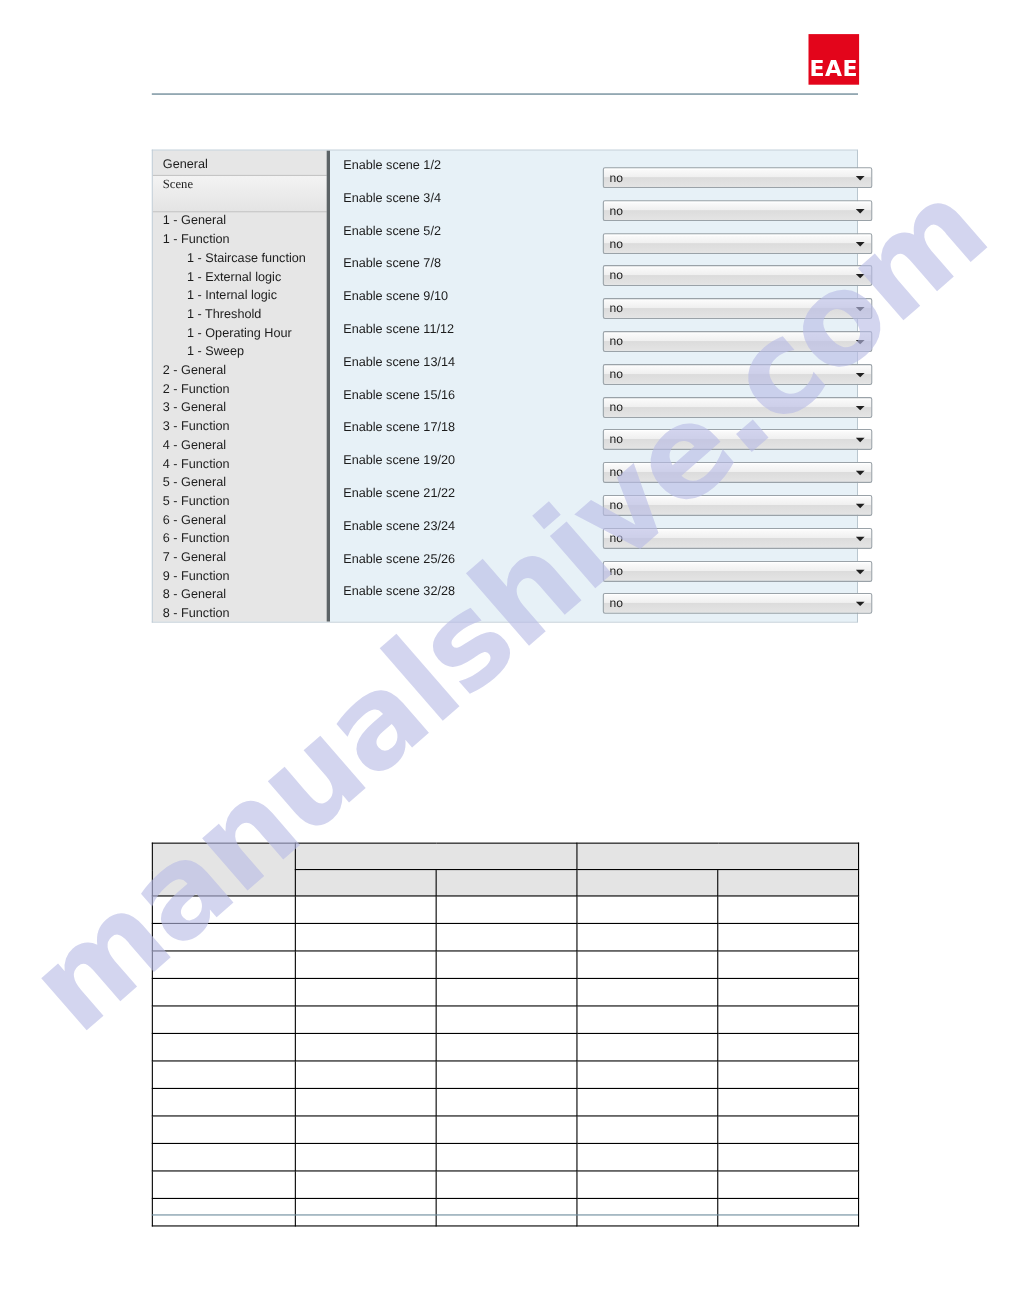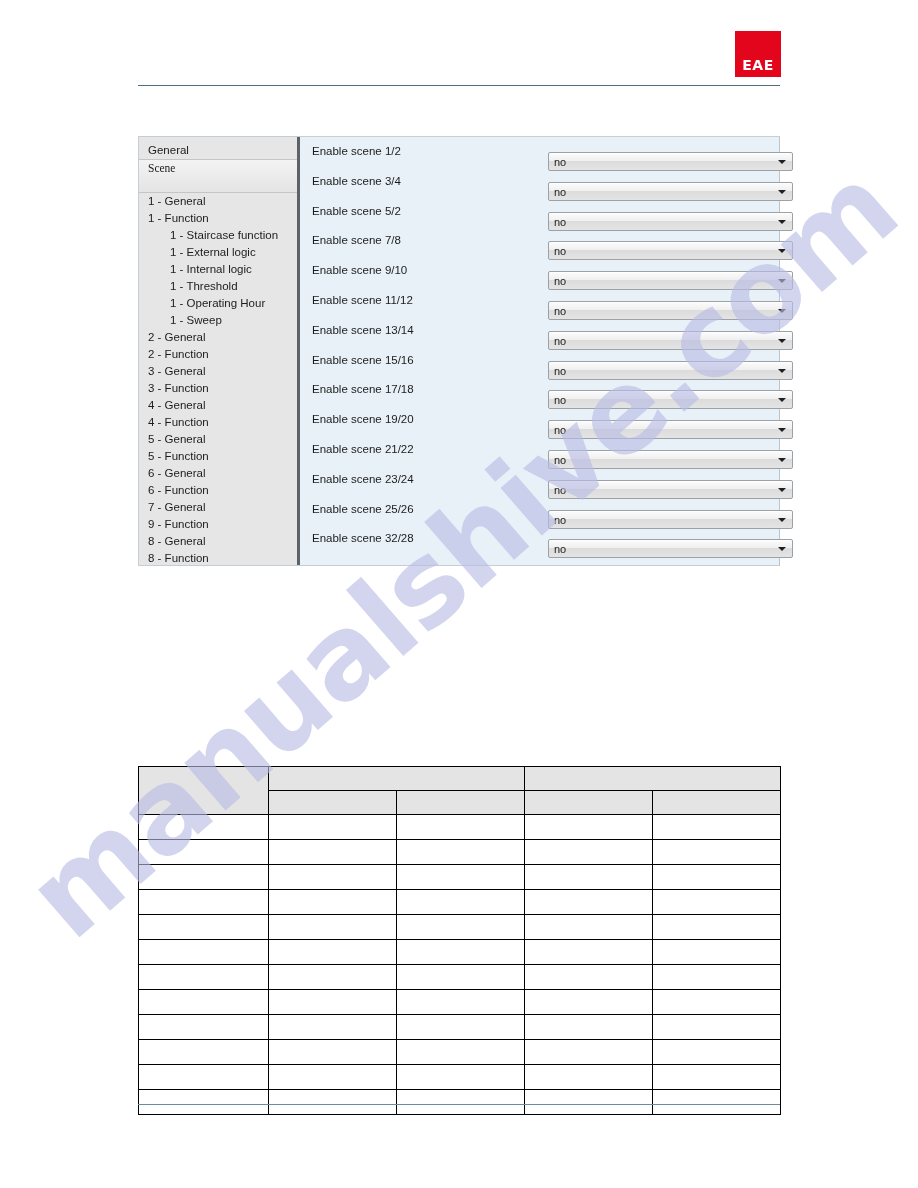--- a/index.html
+++ b/index.html
@@ -52,21 +52,21 @@
     background: #e3051b;
     z-index: 3;
   }
   #logo-block .logo-text {
     position: absolute;
     left: 0;
     right: 0;
     bottom: 5px;
     text-align: center;
     font-family: "DejaVu Sans", sans-serif;
-    font-size: 14px;
+    font-size: 20px;
     font-weight: 700;
     color: #ffffff;
     letter-spacing: 0.5px;
     line-height: 1;
   }
   #header-rule {
     position: absolute;
     left: 138px;
     top: 85px;
     width: 642px;

